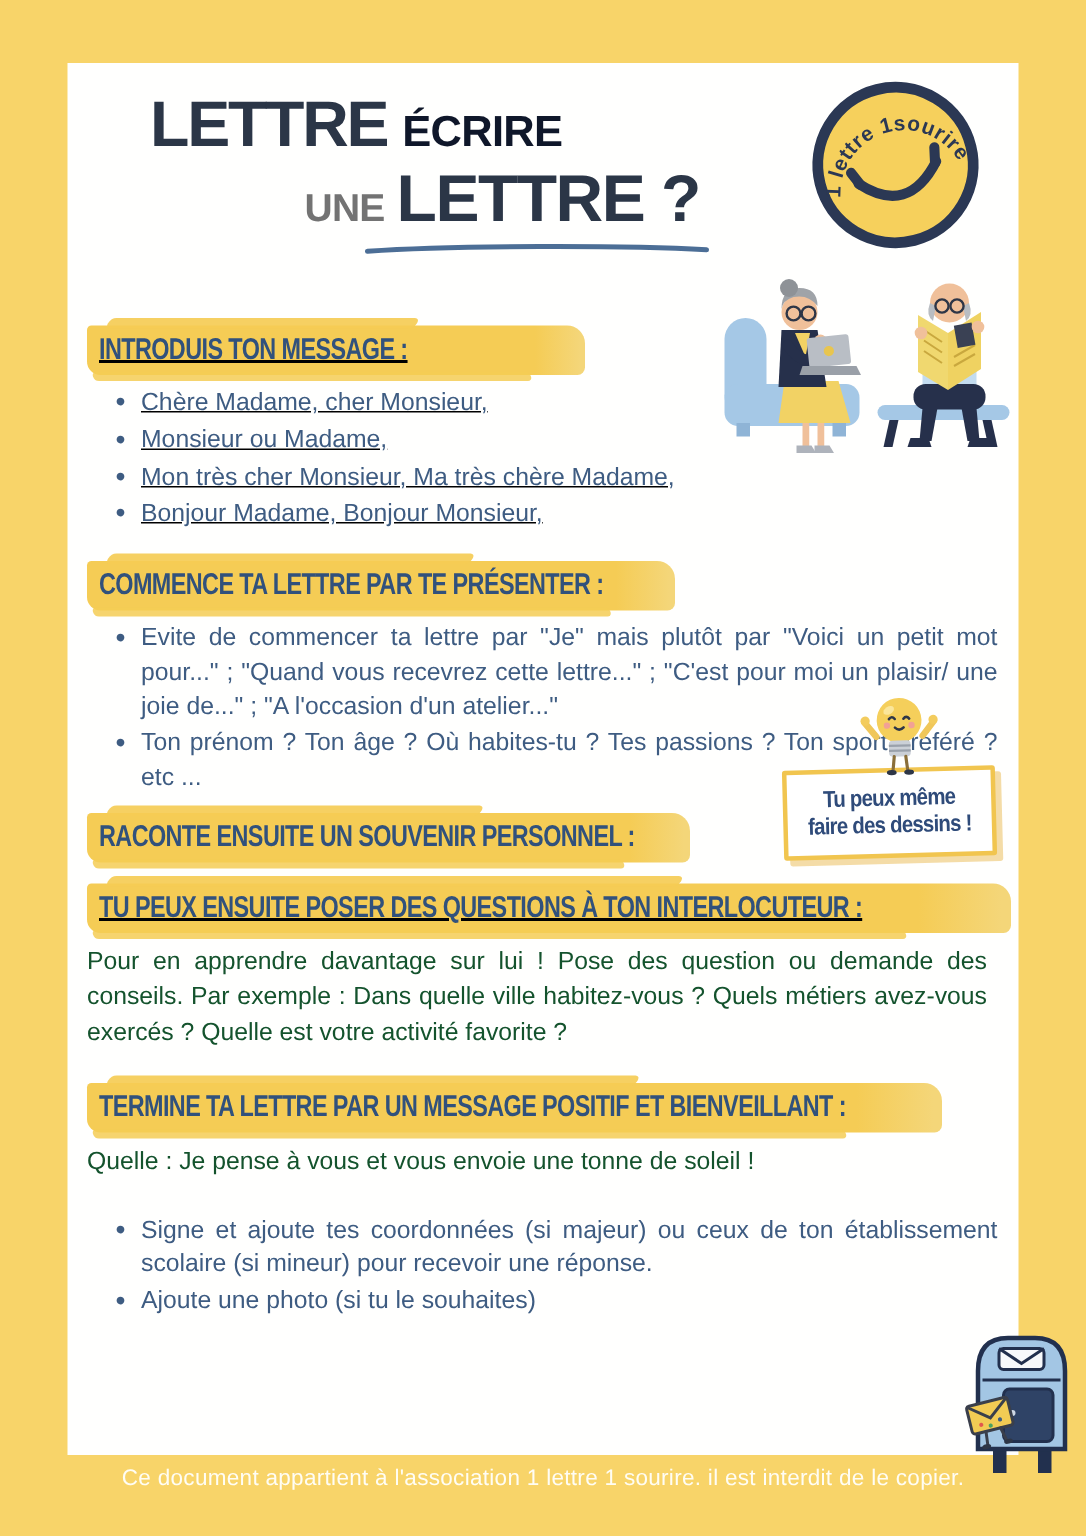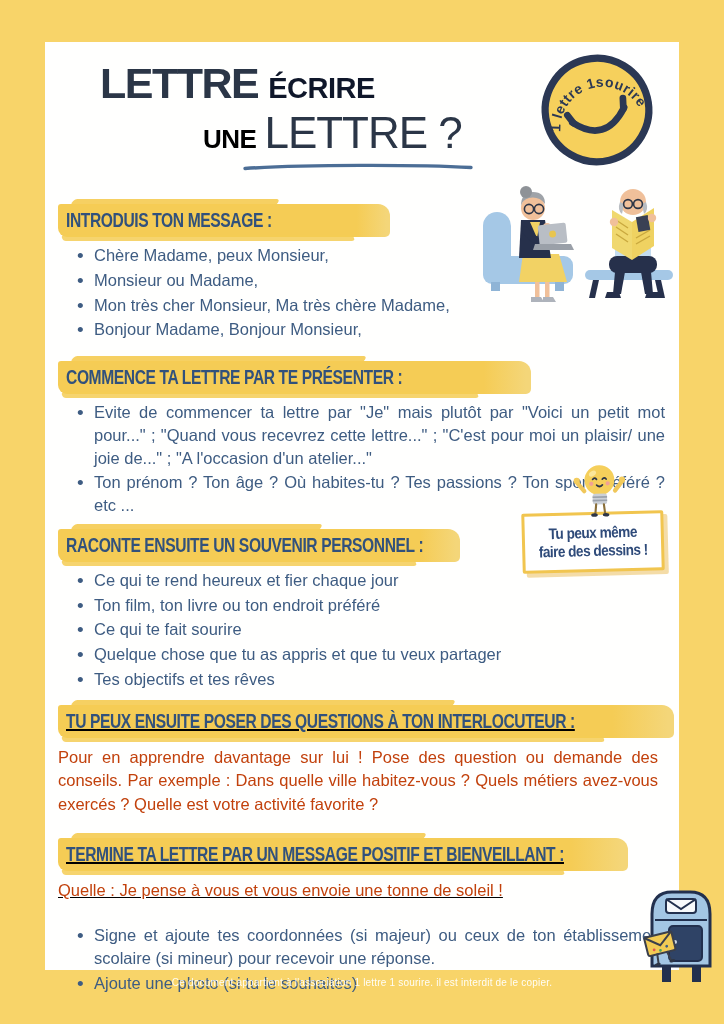--- a/index.html
+++ b/index.html
@@ -12,68 +12,68 @@
   }
   .page{position:absolute;left:45px;top:42px;width:634px;height:928px;background:#FFFFFE;}
   .content{position:relative;box-sizing:border-box;width:100%;height:100%;padding:20px 14px 0 13px;z-index:2;}
 
   
   .title-block{margin-left:42px;line-height:1;}
   .t-line{white-space:nowrap;}
   .t-big{font-weight:bold;font-size:43px;color:#2B3647;letter-spacing:-1.5px;}
   .t-blue{font-weight:bold;font-size:29px;color:#0f172a;letter-spacing:-0.5px;margin-left:10px;}
   .t-line2{margin-left:103px;margin-top:6px;}
-  .t-mid{font-weight:bold;font-size:26px;color:#000000;letter-spacing:-0.5px;}
-  .t-huge{font-weight:normal;font-size:44px;color:#2B3647;letter-spacing:-1px;margin-left:8px;}
+  .t-mid{font-weight:bold;font-size:26px;color:#737373;letter-spacing:-0.5px;}
+  .t-huge{font-weight:bold;font-size:44px;color:#2B3647;letter-spacing:-1px;margin-left:8px;}
   .t-underline{margin-left:143px;margin-top:3px;}
 
   
   .logo{position:absolute;left:494px;top:10px;width:116px;height:116px;transform:rotate(-14deg);z-index:3;}
 
   
   section{margin:0;}
-  .sec1{margin-top:30px;}
+  .sec1{margin-top:43px;text-decoration:underline;}
   .sec2{margin-top:20px;}
   .sec3{margin-top:12px;}
   .sec4{margin-top:14px;}
-  .sec5{margin-top:22px;text-decoration:underline;}
+  .sec5{margin-top:22px;}
   .sec6{margin-top:22px;}
 
   .brush{position:relative;box-sizing:border-box;background:linear-gradient(90deg,#F5CC55 90%,#F4D679 99%);
          padding:5px 8px 5px 8px;border-radius:3px 12px 5px 9px;}
   .brush::before{content:"";position:absolute;top:-5px;left:14px;width:62%;height:7px;background:#F5CC55;
          opacity:.92;border-radius:4px;transform:skewX(-32deg);}
   .brush::after{content:"";position:absolute;bottom:-4px;left:4px;width:88%;height:6px;background:#F5CC55;
          opacity:.85;border-radius:4px;transform:skewX(18deg);}
-  .w1{width:332px;} .w2{width:473px;} .w3{width:402px;} .w4{width:616px;text-decoration:underline;} .w5{width:570px;} .w6{width:548px;}
+  .w1{width:332px;} .w2{width:392px;} .w3{width:402px;} .w4{width:616px;text-decoration:underline;} .w5{width:570px;} .w6{width:548px;}
 
   .hd{margin:0;font-size:20px;font-weight:bold;color:#31517C;letter-spacing:-0.5px;white-space:nowrap;
       transform:scaleX(0.78);transform-origin:left center;position:relative;z-index:1;}
   ul.blist{margin:7px 0 0 0;padding:0 0 0 36px;list-style:none;}
   ul.blist li{position:relative;margin:2px 0;color:#3E5C82;font-size:16.5px;line-height:1.38;}
   ul.blist li::before{content:"•";position:absolute;left:-17px;top:-1px;font-size:19px;color:#3E5C82;}
   .narrow{max-width:440px;}
   .just li{text-align:justify;}
-  .para{margin:8px 0 0 0;color:#c2410c;font-size:16.5px;line-height:1.42;text-align:justify;max-width:600px;}
+  .para{margin:8px 0 0 0;color:#14532d;font-size:16.5px;line-height:1.42;text-align:justify;max-width:600px;}
 
   
   .callout{position:absolute;left:477px;top:470px;width:142px;z-index:4;transform:rotate(-1.5deg);}
   .callout-box{box-sizing:border-box;background:#fff;border:3px solid #F1C54F;border-radius:2px;
                box-shadow:4px 4px 0 rgba(230,178,62,.45);padding:9px 4px;}
   .callout-text{display:block;text-align:center;font-weight:bold;font-size:15.5px;line-height:1.15;
                 color:#2F4B7A;letter-spacing:-0.6px;transform:scaleX(0.88);transform-origin:center;}
   .bulb{position:absolute;left:52px;top:-50px;width:54px;height:58px;}
 
   
   .seniors{position:absolute;right:0;top:138px;width:202px;height:140px;z-index:1;}
   .mailbox{position:absolute;left:642px;top:882px;width:76px;height:102px;z-index:5;}
 
   
   .footer{position:absolute;left:0;top:977px;width:724px;text-align:center;
-          color:rgba(255,255,252,.95);font-size:10px;letter-spacing:.2px;z-index:2;}
+          color:rgba(255,255,252,.95);font-size:15px;letter-spacing:.2px;z-index:2;}
 </style>
 </head>
 <body>
 
 <div class="page">
 
   <div class="logo">
     <svg viewBox="0 0 112 112" width="116" height="116">
       <circle cx="56" cy="56" r="50" fill="#F6D05C" stroke="#2B3854" stroke-width="7"></circle>
       <path id="logoArc" d="M16,72 A41,41 0 0 1 97,67" fill="none"></path>
@@ -165,48 +165,41 @@
             <path d="M2,5.5 C60,1.5 175,1.5 228,4.5" fill="none" stroke="#4C6E96" stroke-width="3.4" stroke-linecap="round"></path>
           </svg>
       </div>
     </div>
 
     <section class="sec1">
       <div class="brush w1">
         <h2 class="hd">INTRODUIS TON MESSAGE :</h2>
       </div>
       <ul class="blist narrow">
-        <li>Chère Madame, peux Monsieur,</li>
+        <li>Chère Madame, cher Monsieur,</li>
         <li>Monsieur ou Madame,</li>
         <li>Mon très cher Monsieur, Ma très chère Madame,</li>
         <li>Bonjour Madame, Bonjour Monsieur,</li>
       </ul>
     </section>
 
     <section class="sec2">
       <div class="brush w2">
         <h2 class="hd">COMMENCE TA LETTRE PAR TE PRÉSENTER  :</h2>
       </div>
       <ul class="blist just">
         <li>Evite de commencer ta lettre par "Je" mais plutôt par "Voici un petit mot pour..." ; "Quand vous recevrez cette lettre..." ; "C'est pour moi un plaisir/ une joie de..." ; "A l'occasion d'un atelier..."</li>
         <li>Ton prénom ? Ton âge ? Où habites-tu ? Tes passions ? Ton sport préféré ? etc ...</li>
       </ul>
     </section>
 
     <section class="sec3">
       <div class="brush w3">
         <h2 class="hd">RACONTE ENSUITE UN SOUVENIR PERSONNEL :</h2>
       </div>
-      <ul class="blist">
-        <li>Ce qui te rend heureux et fier chaque jour</li>
-        <li>Ton film, ton livre ou ton endroit préféré</li>
-        <li>Ce qui te fait sourire</li>
-        <li>Quelque chose que tu as appris et que tu veux partager</li>
-        <li>Tes objectifs et tes rêves</li>
-      </ul>
     </section>
 
     <section class="sec4">
       <div class="brush w4">
         <h2 class="hd">TU PEUX ENSUITE POSER DES QUESTIONS À TON INTERLOCUTEUR :</h2>
       </div>
       <p class="para">Pour en apprendre davantage sur lui ! Pose des question ou demande des conseils.  Par exemple : Dans quelle ville habitez-vous ? Quels métiers avez-vous exercés ?  Quelle est votre activité favorite ?</p>
     </section>
 
     <section class="sec5">

